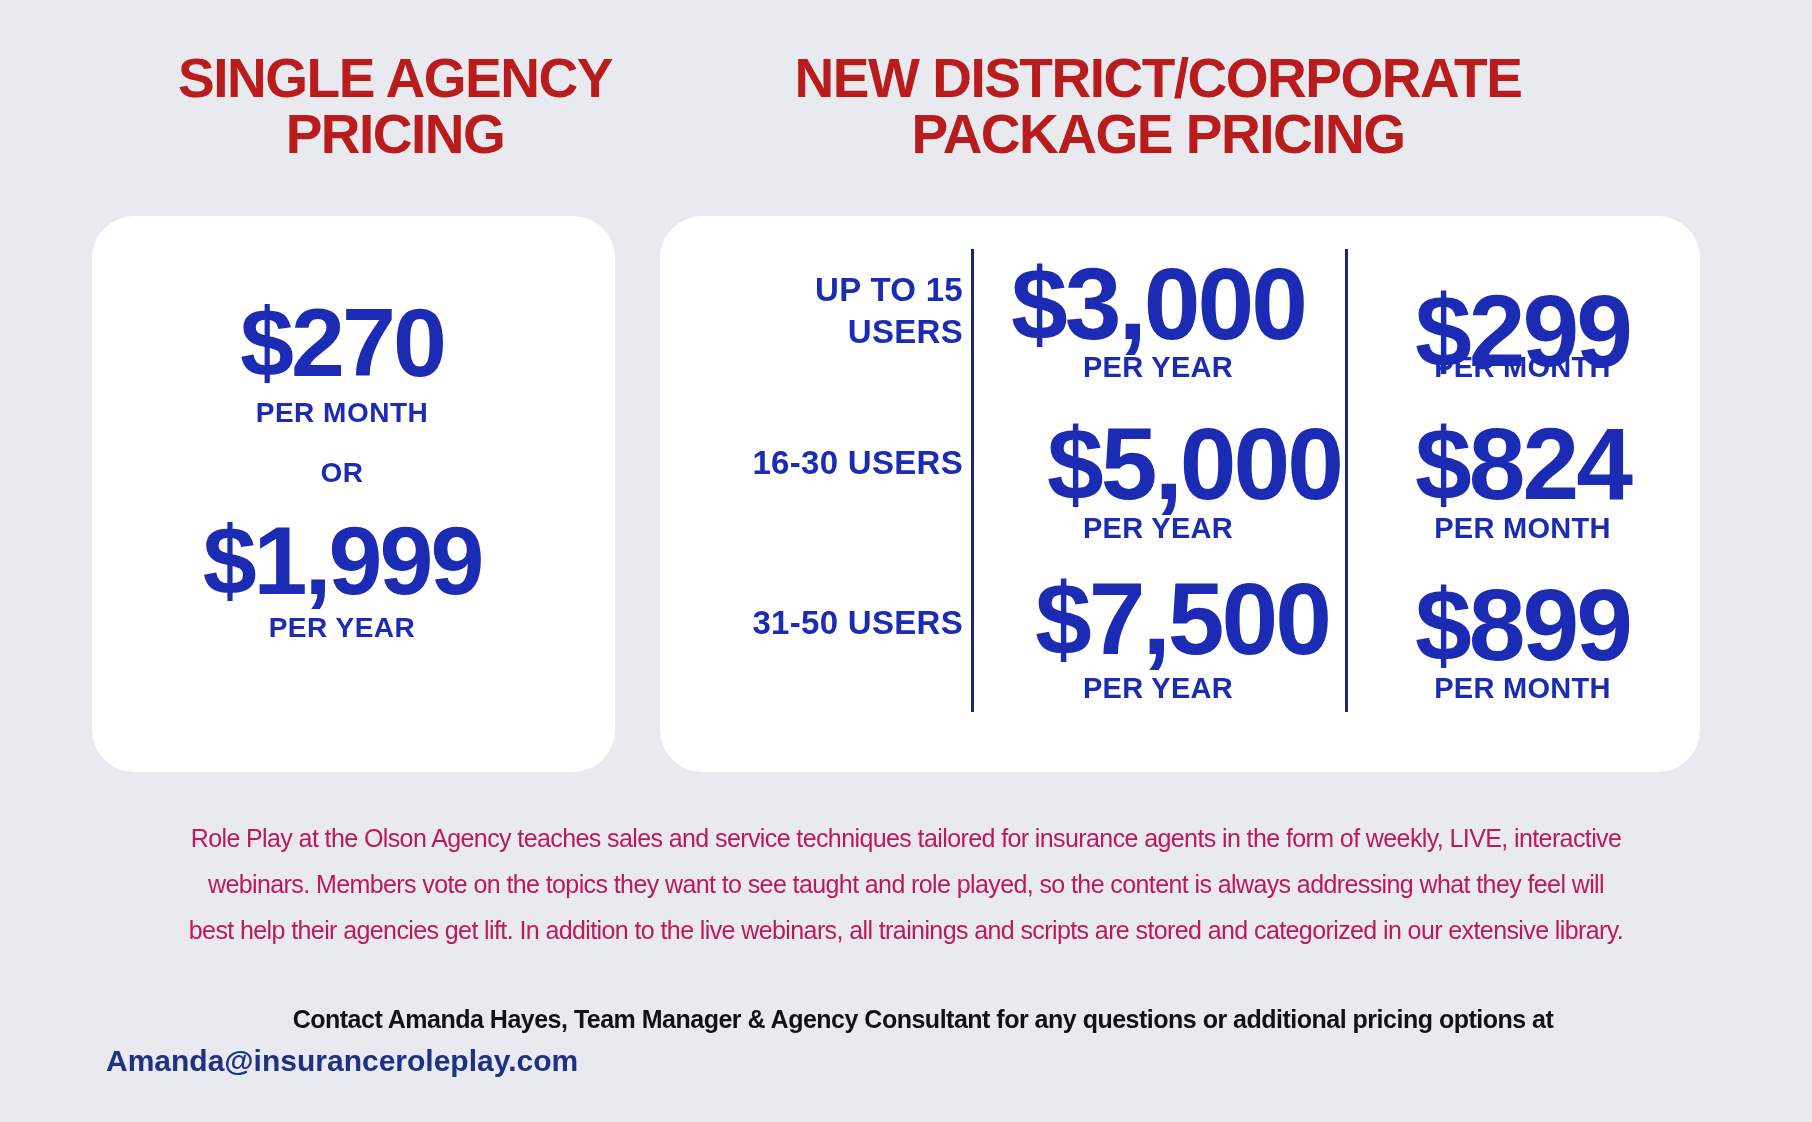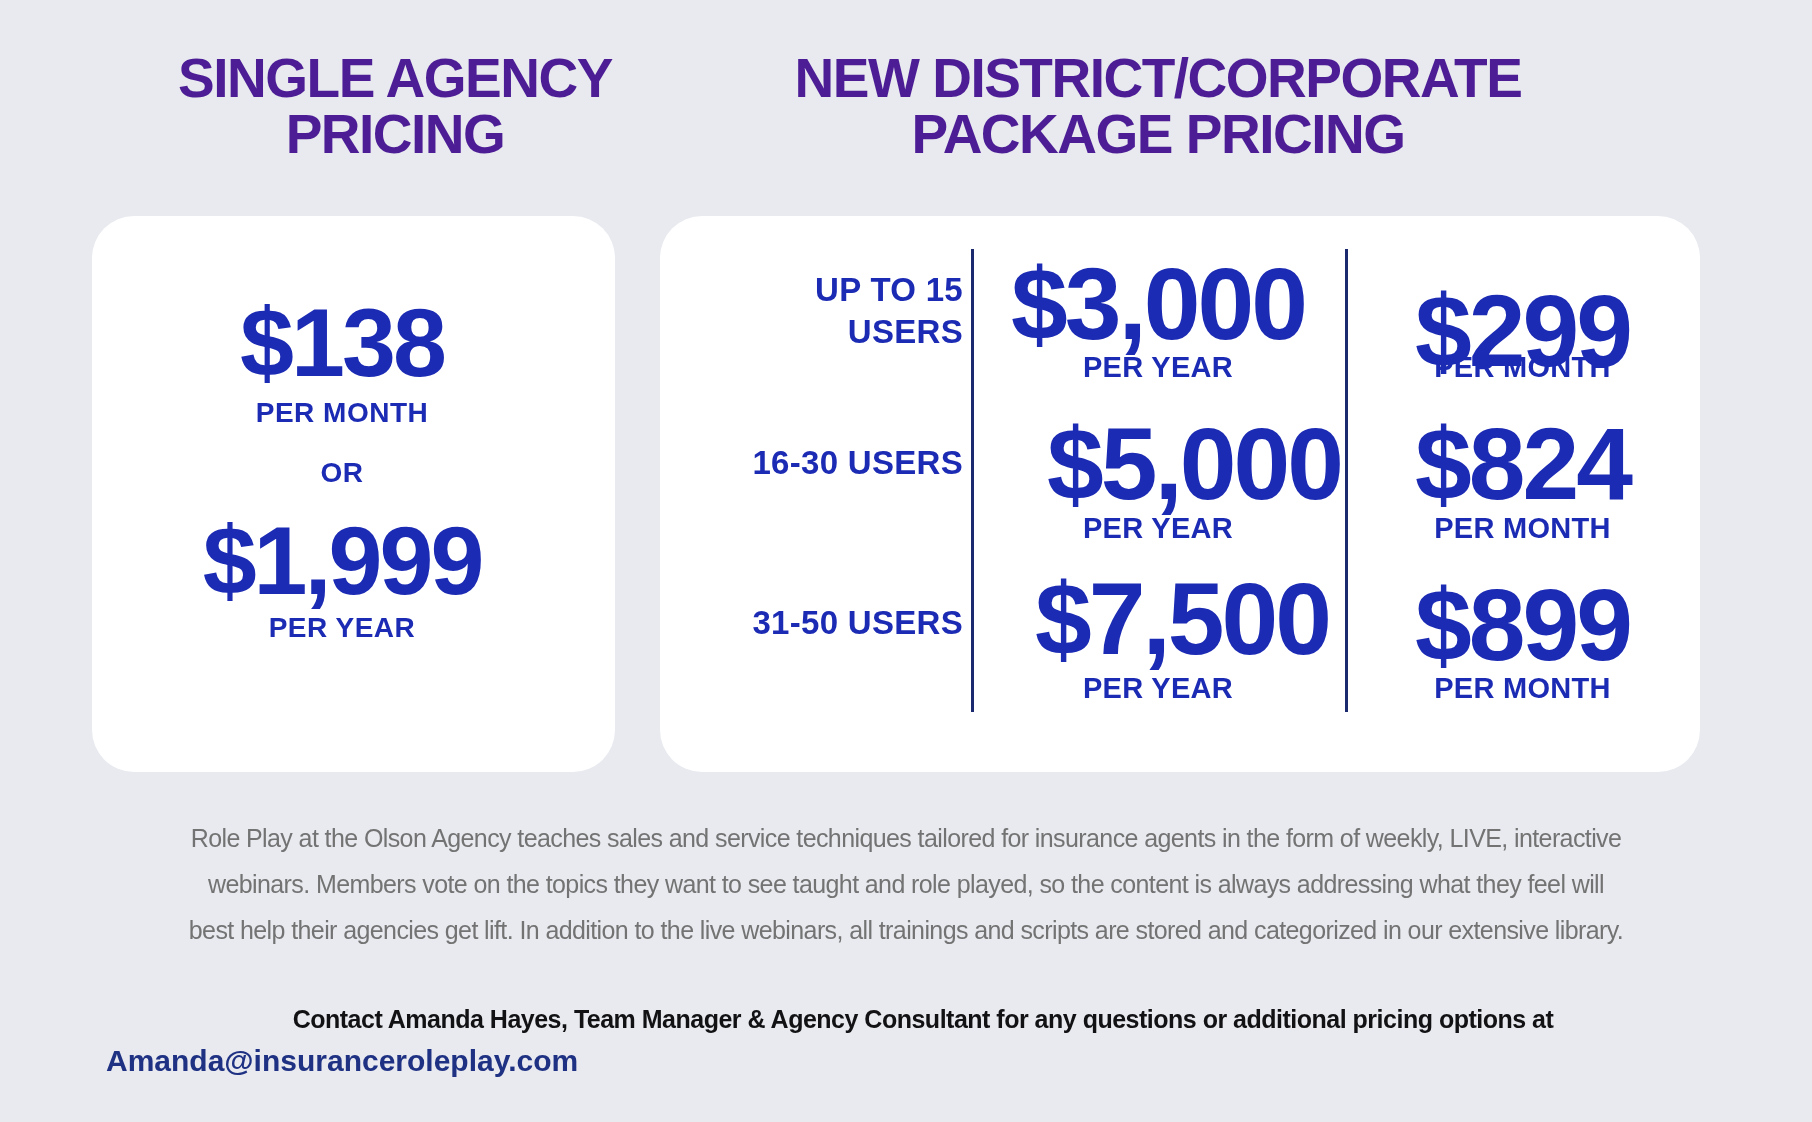--- a/index.html
+++ b/index.html
@@ -3,21 +3,21 @@
 <meta charset="utf-8">
 <style>
   html,body{margin:0;padding:0;background:#e8eaef;}
   .page{
     position:relative;width:1812px;height:1122px;overflow:hidden;
     background:#e8eaef;
     font-family:"Liberation Sans","DejaVu Sans",sans-serif;
   }
   .abs{position:absolute;}
   .title{
-    font-size:55px;line-height:56px;font-weight:bold;color:#4c1d95;
+    font-size:55px;line-height:56px;font-weight:bold;color:#b91c1c;
     text-align:center;letter-spacing:-1.5px;white-space:pre-line;margin:0;
   }
   .card{
     position:absolute;top:216px;height:556px;background:#ffffff;
     border-radius:42px;
   }
   .card-left{left:92px;width:523px;}
   .card-right{left:660px;width:1040px;}
   .blue{color:#1c2bb4;}
   .price-big{
@@ -42,21 +42,21 @@
   }
   .divider{
     position:absolute;top:33px;width:3px;height:463px;background:#1b2a6e;
   }
   .left-col-item{left:0;width:500px;}
   .mid-col{left:311px;width:374px;}
   .right-col{left:685px;width:355px;}
   .paragraph{
     position:absolute;left:106px;top:815px;width:1600px;
     font-size:25px;line-height:46px;letter-spacing:-0.6px;
-    color:#737373;text-align:center;white-space:pre-line;
+    color:#be185d;text-align:center;white-space:pre-line;
   }
   .contact-line{
     position:absolute;left:123px;top:1004px;width:1600px;
     font-size:25px;line-height:30px;letter-spacing:-0.5px;font-weight:bold;
     color:#121214;text-align:center;
   }
   .contact-email{
     position:absolute;left:106px;top:1044px;width:1600px;
     font-size:30px;line-height:34px;font-weight:bold;
     color:#1e3183;text-align:left;cursor:pointer;
@@ -67,21 +67,21 @@
 
 <div class="page">
 
   <h1 class="title abs" style="left:95px;top:50px;width:600px;">SINGLE AGENCY
 PRICING</h1>
 
   <h1 class="title abs" style="left:708px;top:50px;width:900px;">NEW DISTRICT/CORPORATE
 PACKAGE PRICING</h1>
 
   <div class="card card-left">
-    <div class="price-big blue left-col-item" style="top:78px;">$138</div>
+    <div class="price-big blue left-col-item" style="top:78px;">$270</div>
     <div class="sub-label blue left-col-item" style="top:183px;">PER MONTH</div>
     <div class="sub-label blue left-col-item" style="top:243px;">OR</div>
     <div class="price-big blue left-col-item" style="top:296px;">$1,999</div>
     <div class="sub-label blue left-col-item" style="top:398px;">PER YEAR</div>
   </div>
 
   <div class="card card-right">
 
     <div class="divider" style="left:311px;"></div>
     <div class="divider" style="left:685px;"></div>

